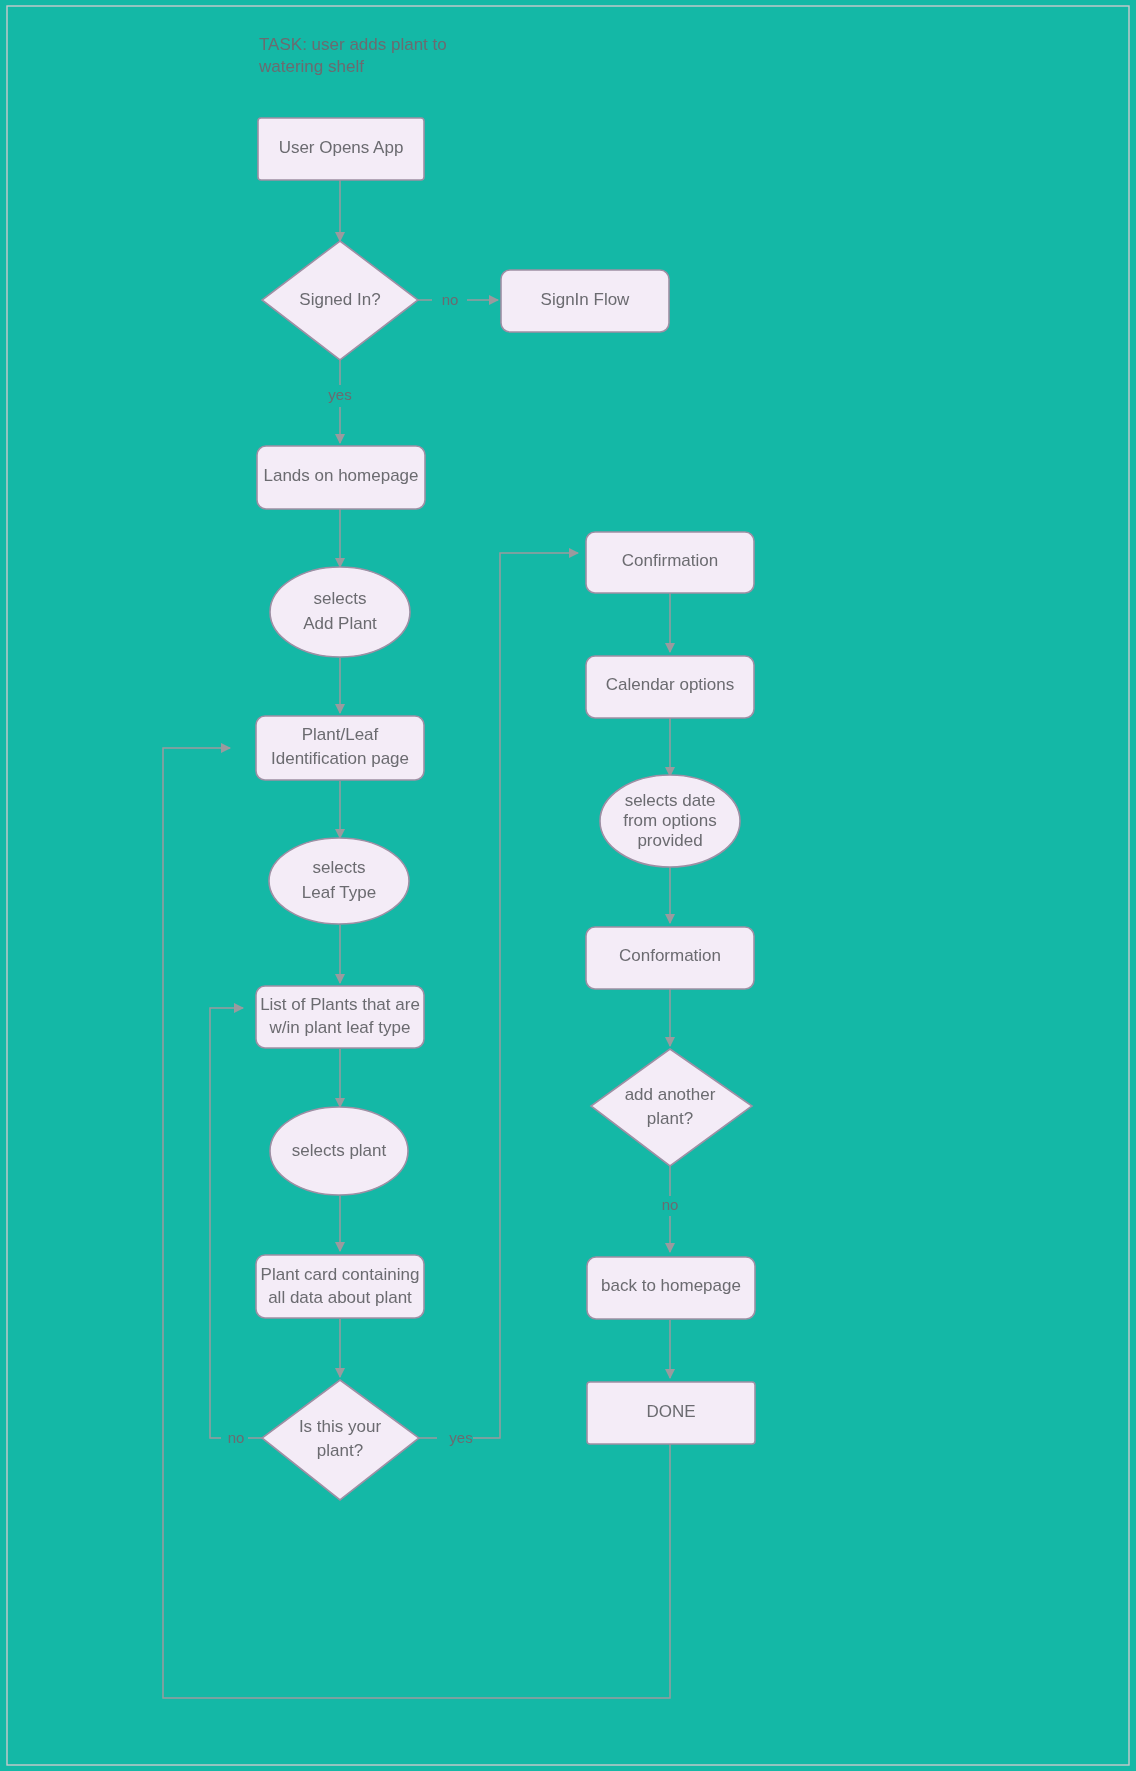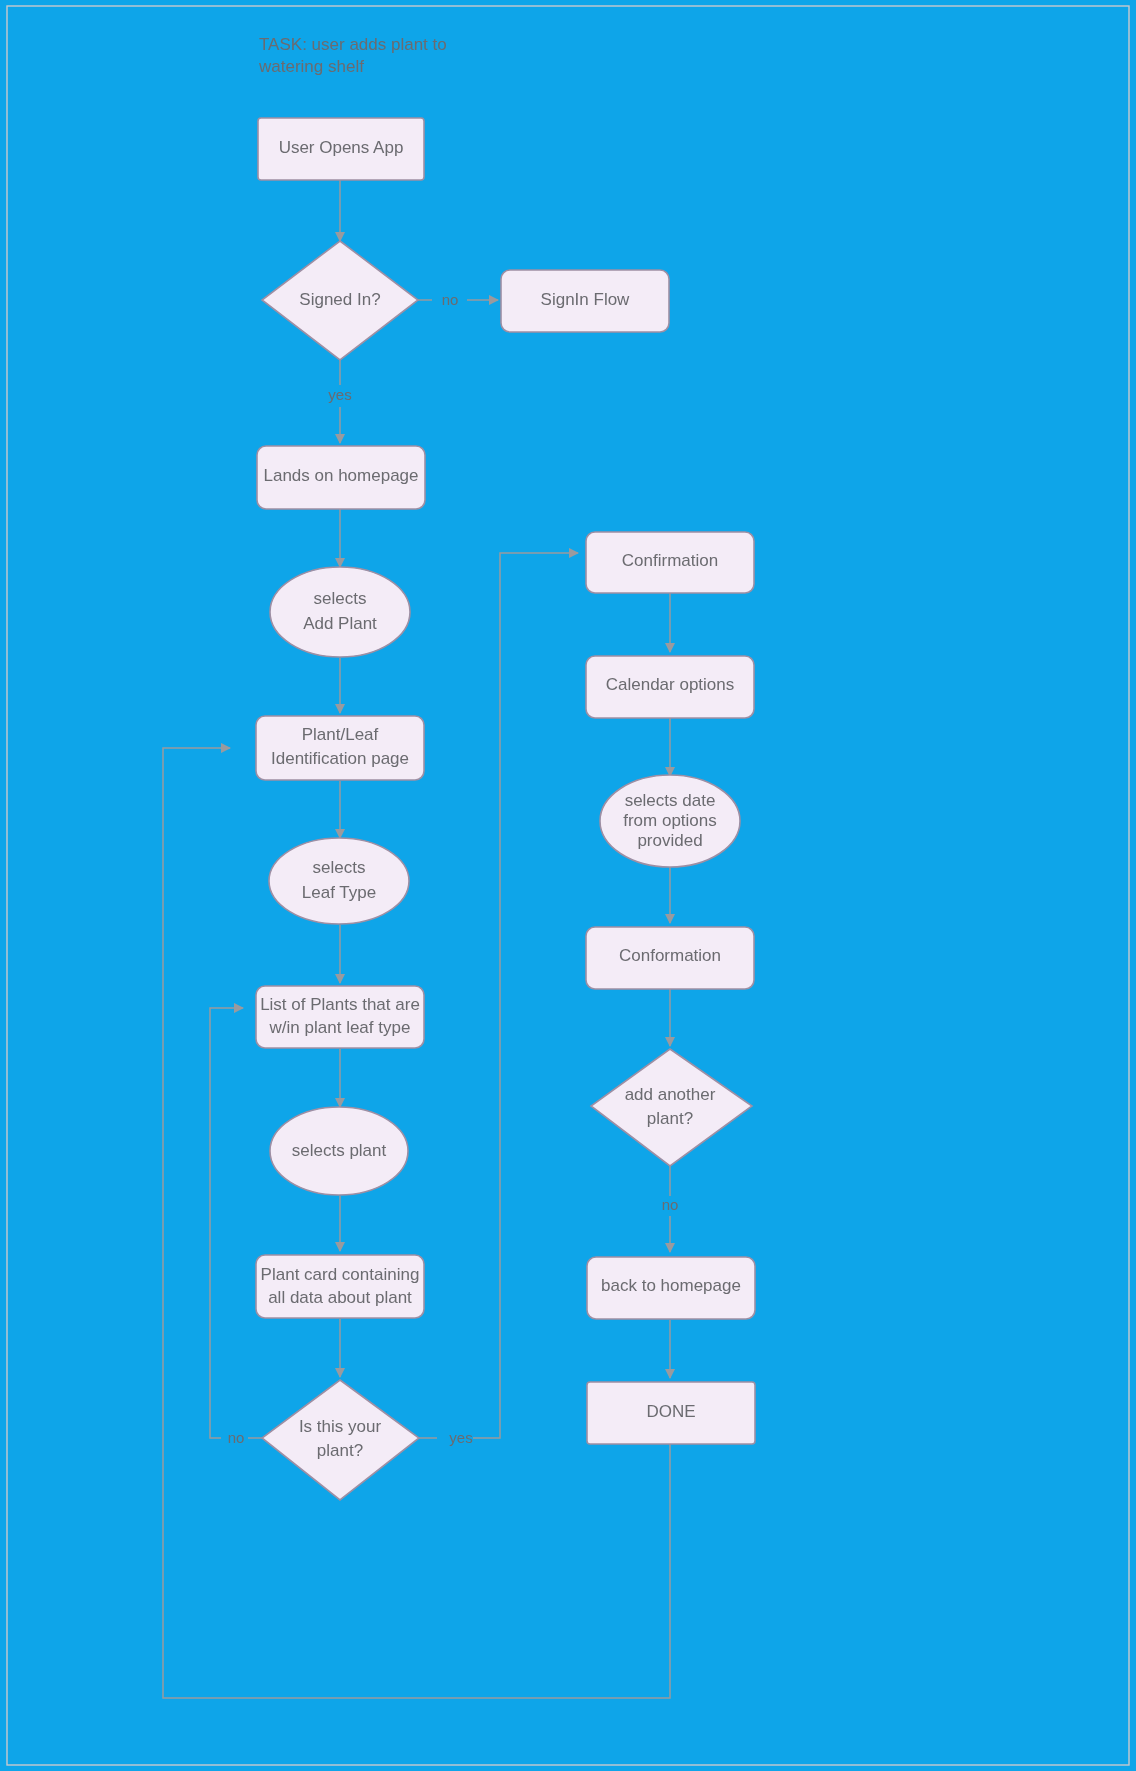--- a/index.html
+++ b/index.html
@@ -7,21 +7,21 @@
     padding: 0;
     background: #ffffff;
   }
   body {
     font-family: "Liberation Sans", sans-serif;
   }
   #canvas {
     position: relative;
     width: 1136px;
     height: 1771px;
-    background: #0ea5e9;
+    background: #14b8a6;
     overflow: hidden;
   }
   #flow {
     display: block;
     width: 1136px;
     height: 1771px;
   }
   .node-shape {
     fill: #f4ecf7;
     stroke: #9e8fa4;

